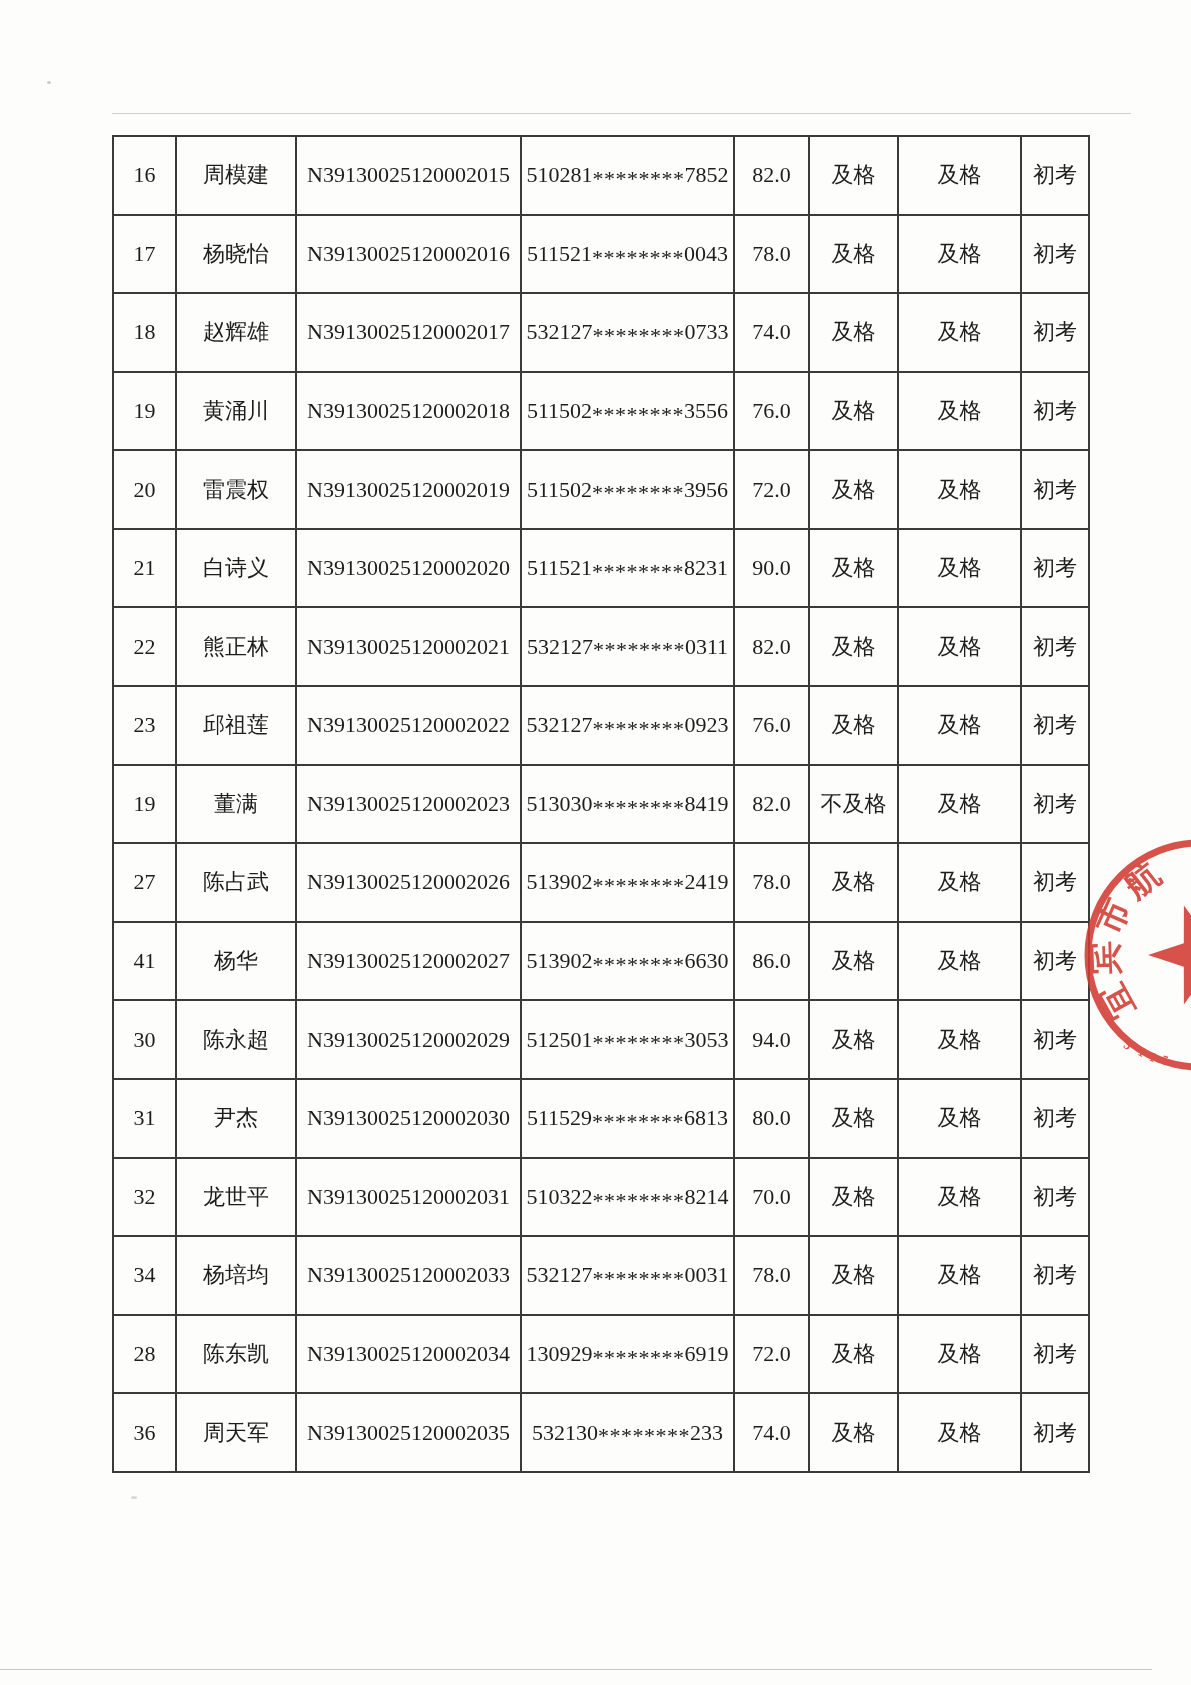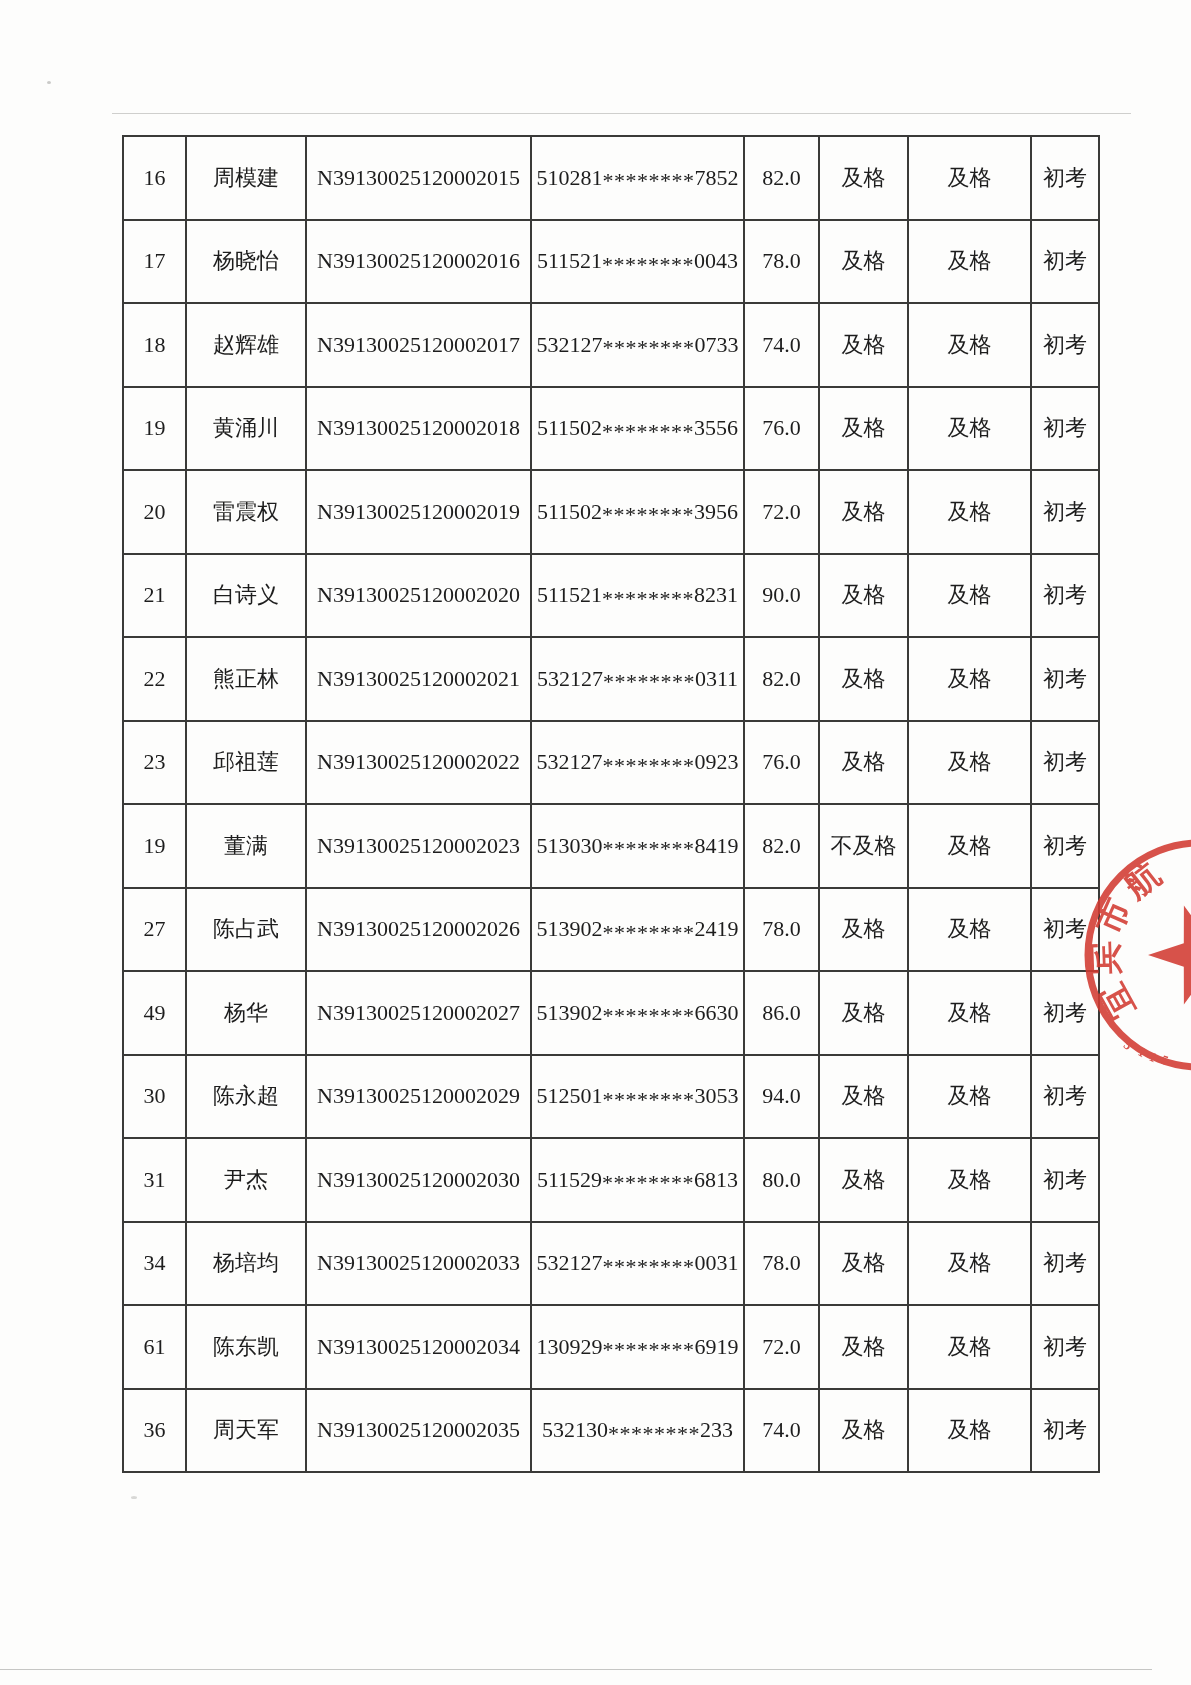--- a/index.html
+++ b/index.html
@@ -14,21 +14,21 @@
   }
   
   .artifact{position:absolute;pointer-events:none;}
   #artifact-top-line{left:112px;top:113px;width:1019px;height:1px;background:#cfcfcd;}
   #artifact-bottom-line{left:0px;top:1669px;width:1152px;height:1px;background:#c6c6c4;}
   #artifact-speck-1{left:47px;top:81px;width:4px;height:3px;background:#cacac8;border-radius:50%;}
   #artifact-speck-2{left:131px;top:1496px;width:6px;height:3px;background:#d8d8d6;border-radius:50%;}
 
   
   #results-table{
-    position:absolute;left:122px;top:135px;
+    position:absolute;left:112px;top:135px;
     width:976px;height:1338px;
     border-collapse:collapse;
     table-layout:fixed;
     background:transparent;
   }
   #results-table td{
     border:2px solid #3a3a38;
     text-align:center;
     vertical-align:middle;
     font-size:22px;
@@ -165,21 +165,21 @@
           <td>27</td>
           <td>陈占武</td>
           <td>N39130025120002026</td>
           <td>513902<span class="stars">********</span>2419</td>
           <td>78.0</td>
           <td>及格</td>
           <td>及格</td>
           <td>初考</td>
         </tr>
         <tr>
-          <td>49</td>
+          <td>41</td>
           <td>杨华</td>
           <td>N39130025120002027</td>
           <td>513902<span class="stars">********</span>6630</td>
           <td>86.0</td>
           <td>及格</td>
           <td>及格</td>
           <td>初考</td>
         </tr>
         <tr>
           <td>30</td>
@@ -195,31 +195,41 @@
           <td>31</td>
           <td>尹杰</td>
           <td>N39130025120002030</td>
           <td>511529<span class="stars">********</span>6813</td>
           <td>80.0</td>
           <td>及格</td>
           <td>及格</td>
           <td>初考</td>
         </tr>
         <tr>
+          <td>32</td>
+          <td>龙世平</td>
+          <td>N39130025120002031</td>
+          <td>510322<span class="stars">********</span>8214</td>
+          <td>70.0</td>
+          <td>及格</td>
+          <td>及格</td>
+          <td>初考</td>
+        </tr>
+        <tr>
           <td>34</td>
           <td>杨培均</td>
           <td>N39130025120002033</td>
           <td>532127<span class="stars">********</span>0031</td>
           <td>78.0</td>
           <td>及格</td>
           <td>及格</td>
           <td>初考</td>
         </tr>
         <tr>
-          <td>61</td>
+          <td>28</td>
           <td>陈东凯</td>
           <td>N39130025120002034</td>
           <td>130929<span class="stars">********</span>6919</td>
           <td>72.0</td>
           <td>及格</td>
           <td>及格</td>
           <td>初考</td>
         </tr>
         <tr>
           <td>36</td>

